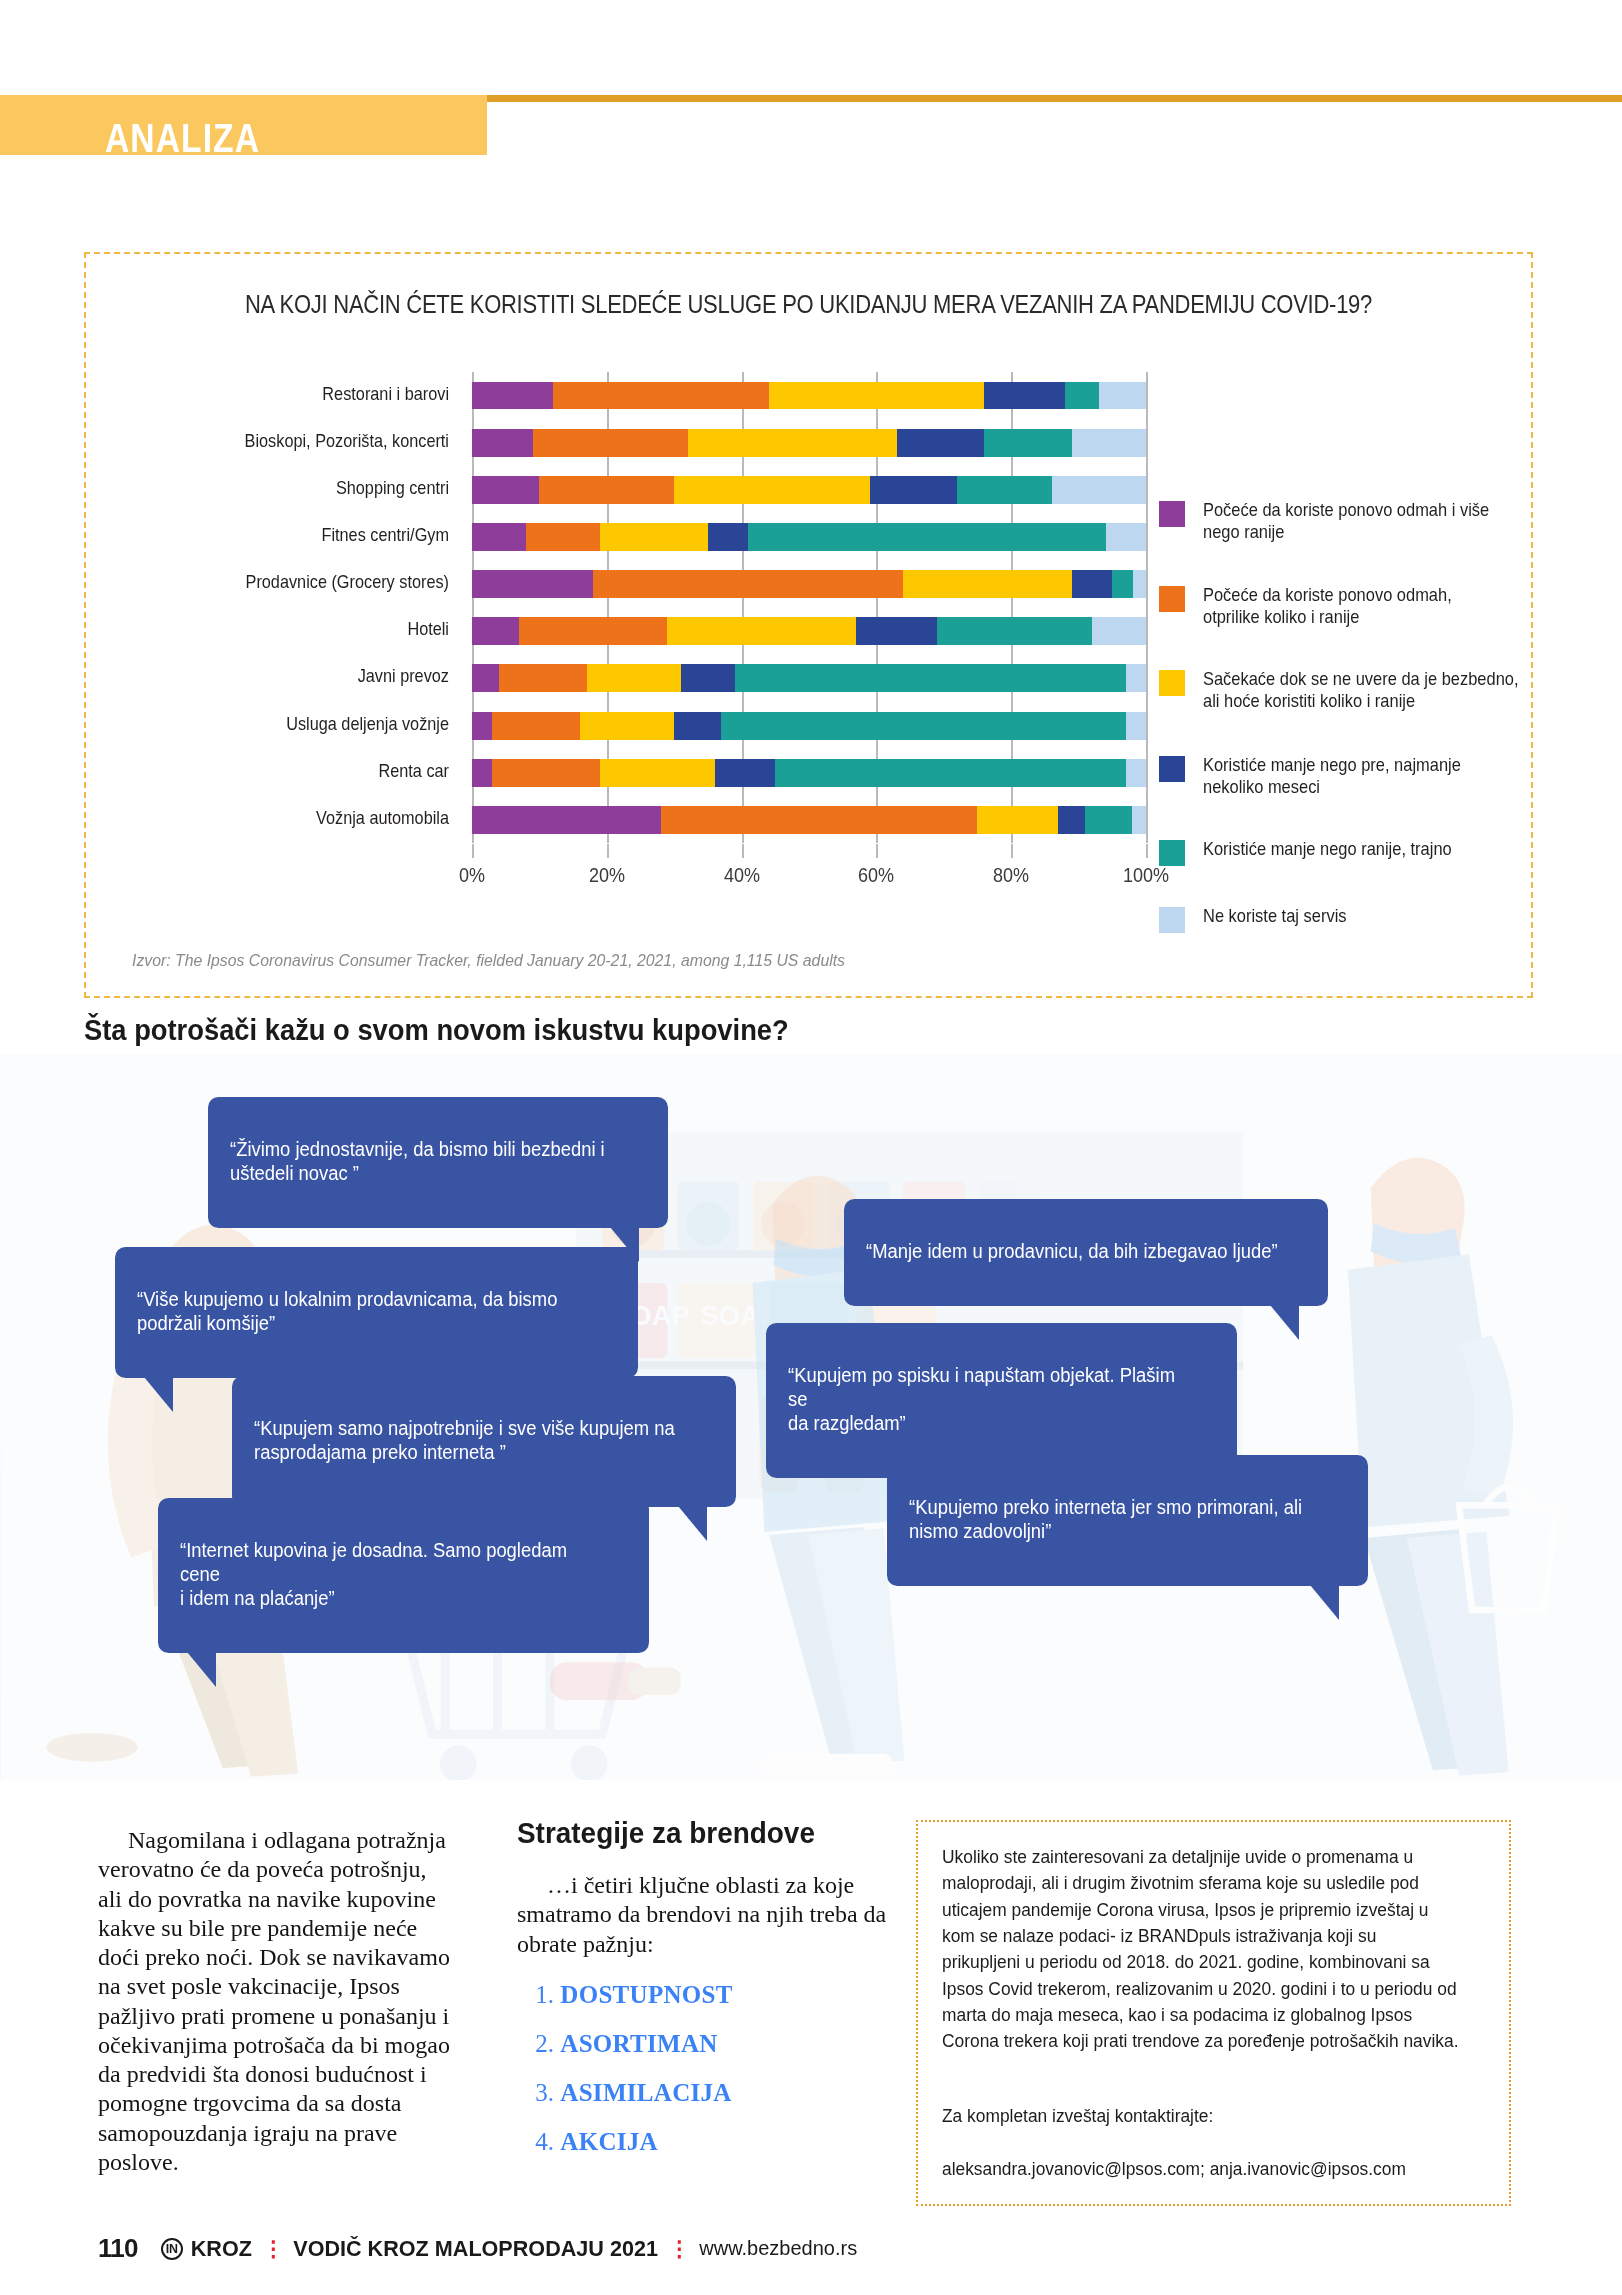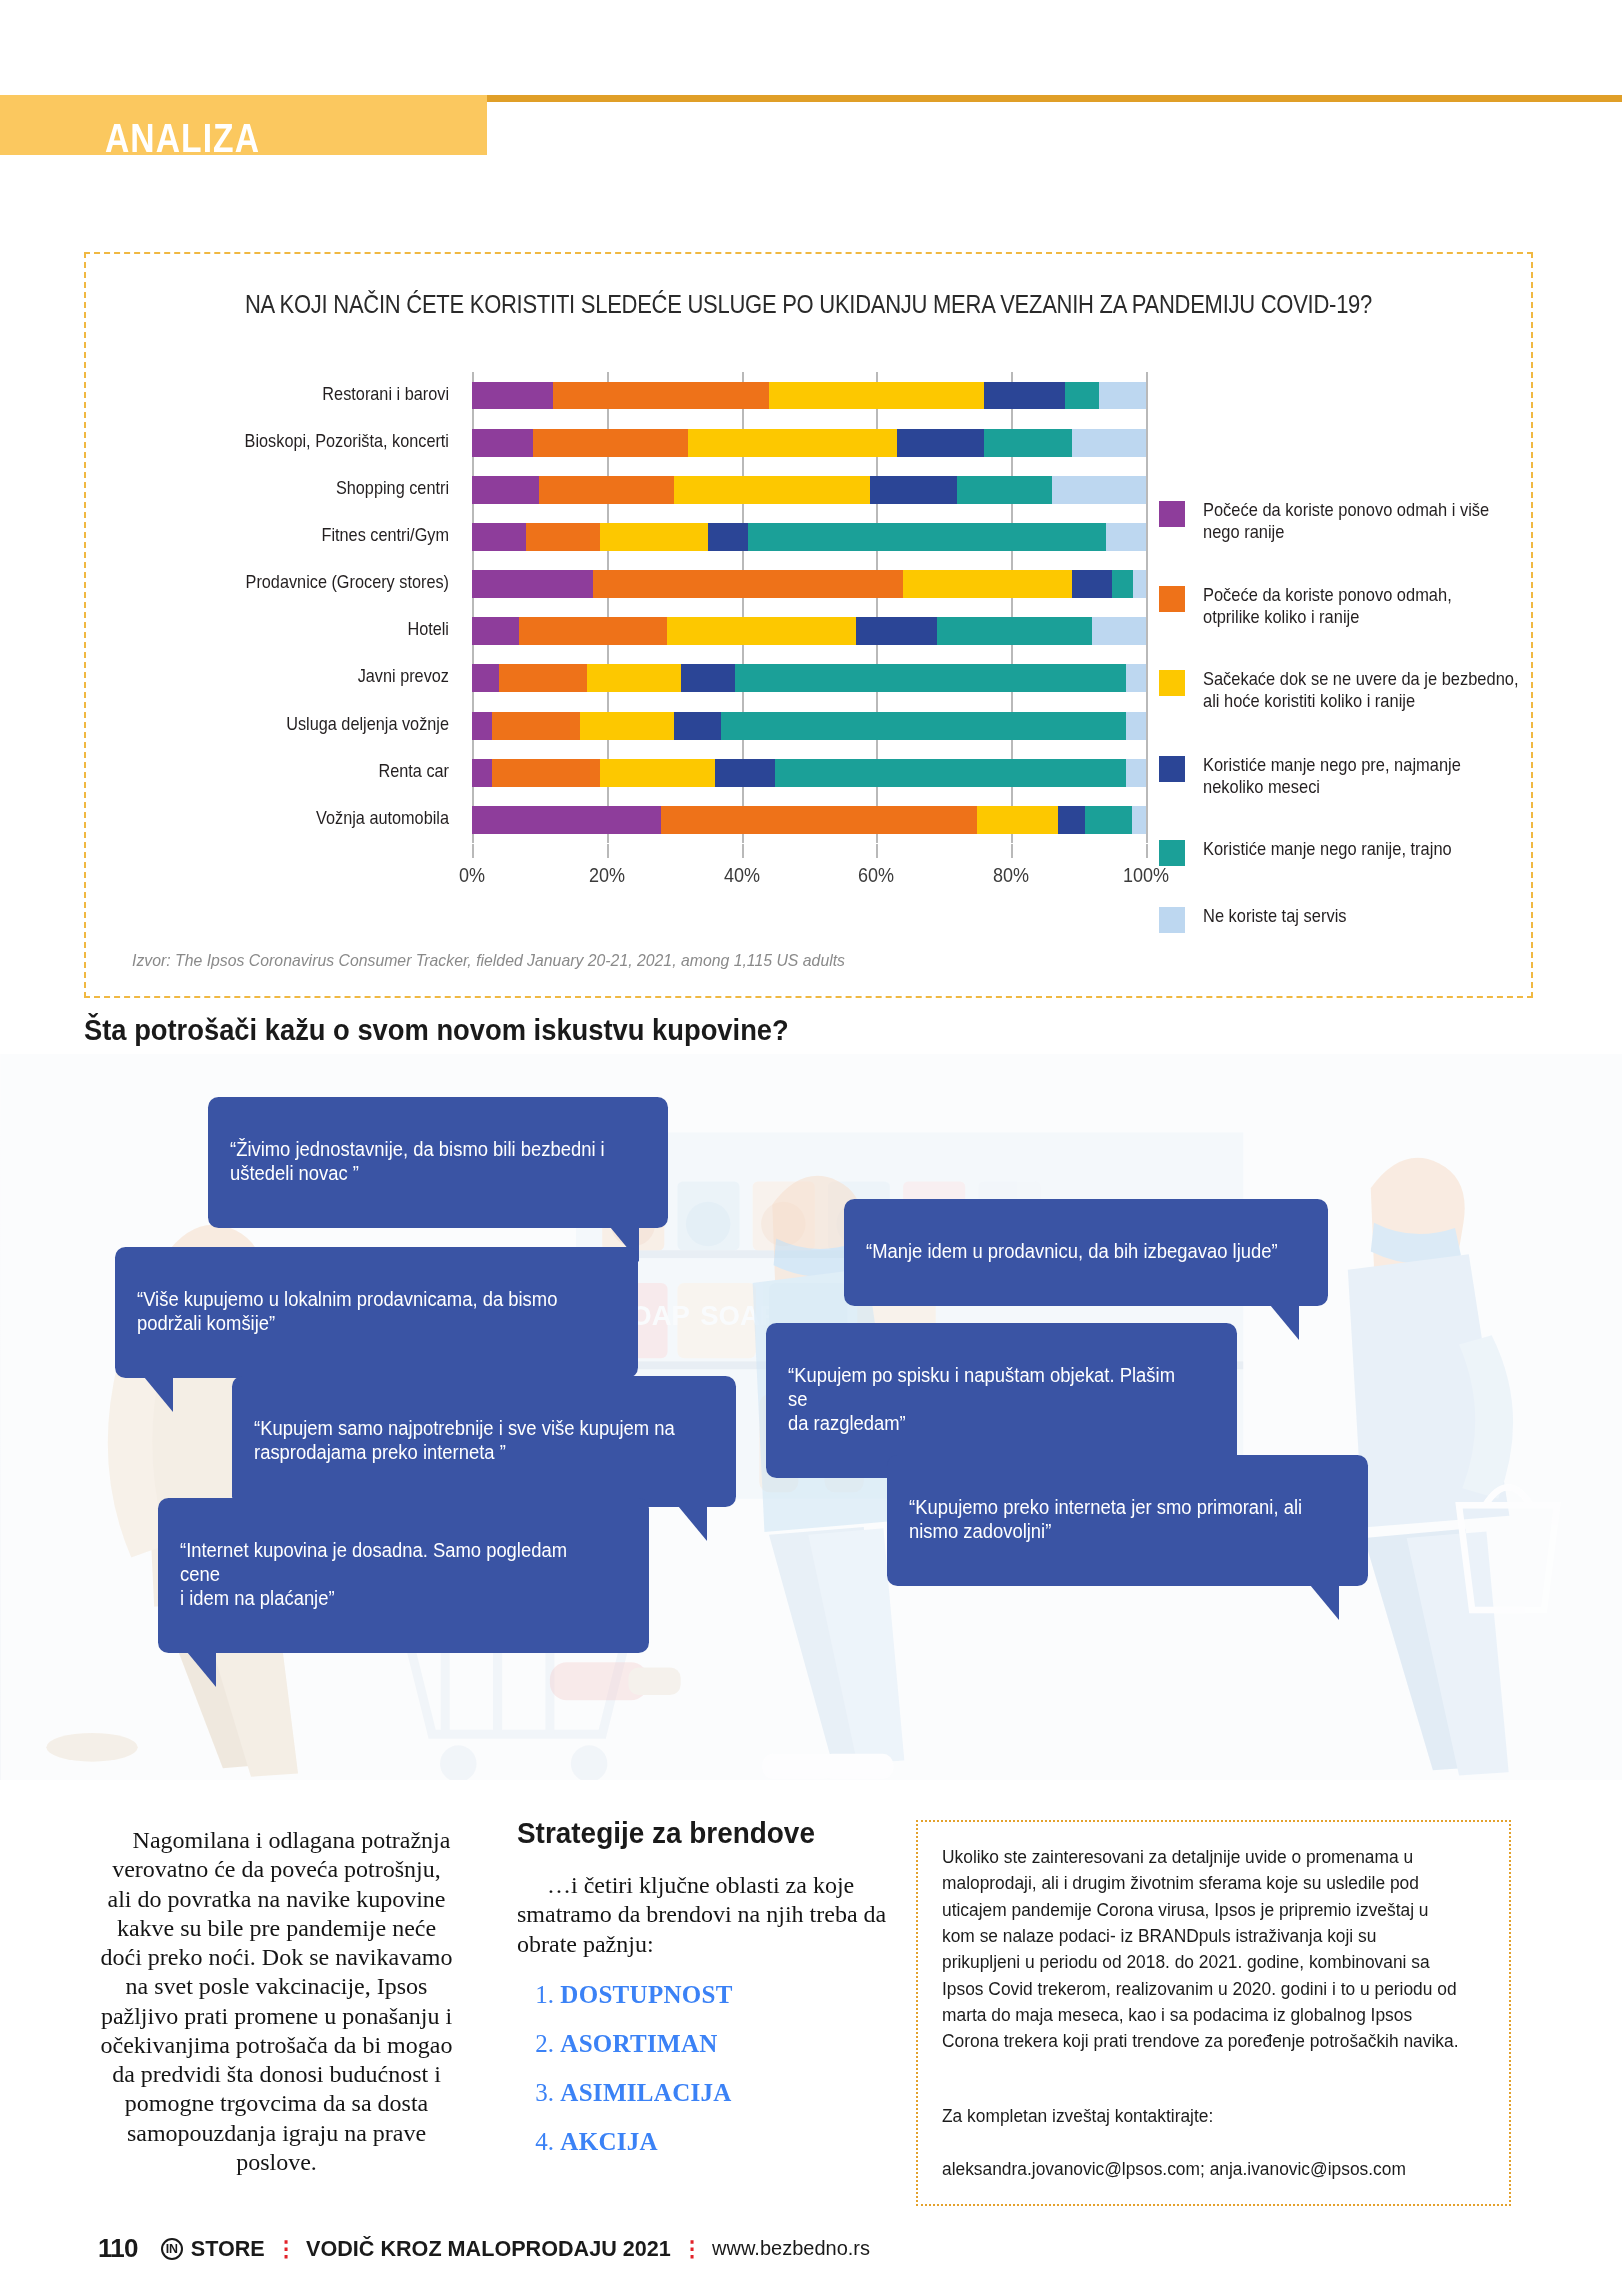--- a/index.html
+++ b/index.html
@@ -92,21 +92,21 @@
   }
   .tail-left::after {
     left: 29px; bottom: -34px;
     border-width: 0 29px 35px 0; border-color: transparent #3a54a4 transparent transparent;
   }
 
   
   #col-left {
     position: absolute; left: 98px; top: 1826px; width: 357px;
     font-family: "Liberation Serif", serif; font-size: 24px; line-height: 1.22;
-    color: #151515; text-indent: 30px; text-align: center;
+    color: #151515; text-indent: 30px; text-align: left;
   }
   #col-mid { position: absolute; left: 517px; top: 1816px; width: 380px; }
   #strategies-title { font-family: "Liberation Sans", sans-serif; font-size: 29.4px;
       font-weight: bold; color: #1a1a1a; margin-bottom: 21px;
       transform: scaleX(0.95); transform-origin: left top; }
   #strategies-intro { font-family: "Liberation Serif", serif; font-size: 24px;
       line-height: 1.22; color: #151515; text-indent: 30px; margin-bottom: 22px; }
   .strat-item { font-family: "Liberation Serif", serif; font-size: 25px; color: #3b82f6;
       margin: 0 0 21px 18.3px; }
   .strat-item b { font-weight: bold; letter-spacing: 0.3px; }
@@ -447,20 +447,20 @@
   <div id="info-contact">
     <div>Za kompletan izveštaj kontaktirajte:</div>
     <div>aleksandra.jovanovic@lpsos.com; anja.ivanovic@ipsos.com</div>
   </div>
 </div>
 
 <div id="footer">
   <div id="page-number">110</div>
   <div id="footer-brand">
     <div id="in-logo">IN</div>
-    <span>STORE</span>
+    <span>KROZ</span>
     <span class="footer-sep">⋮</span>
     <span>VODIČ KROZ MALOPRODAJU 2021</span>
     <span class="footer-sep">⋮</span>
     <span id="footer-url">www.bezbedno.rs</span>
   </div>
 </div>
 
 
 </body></html>

